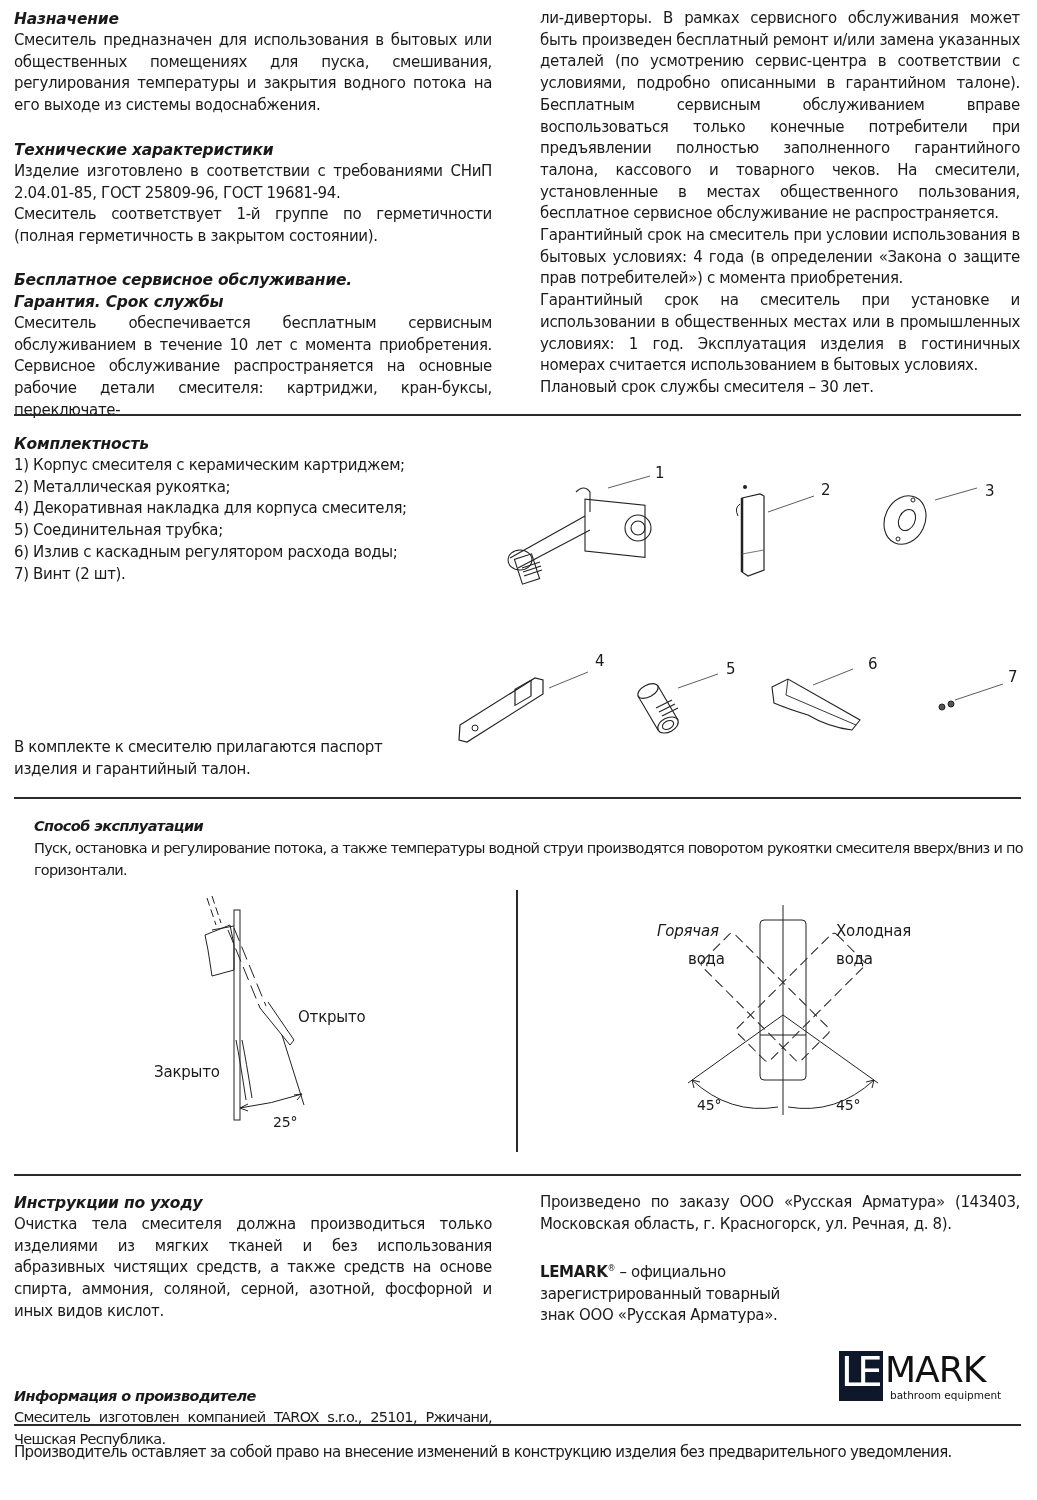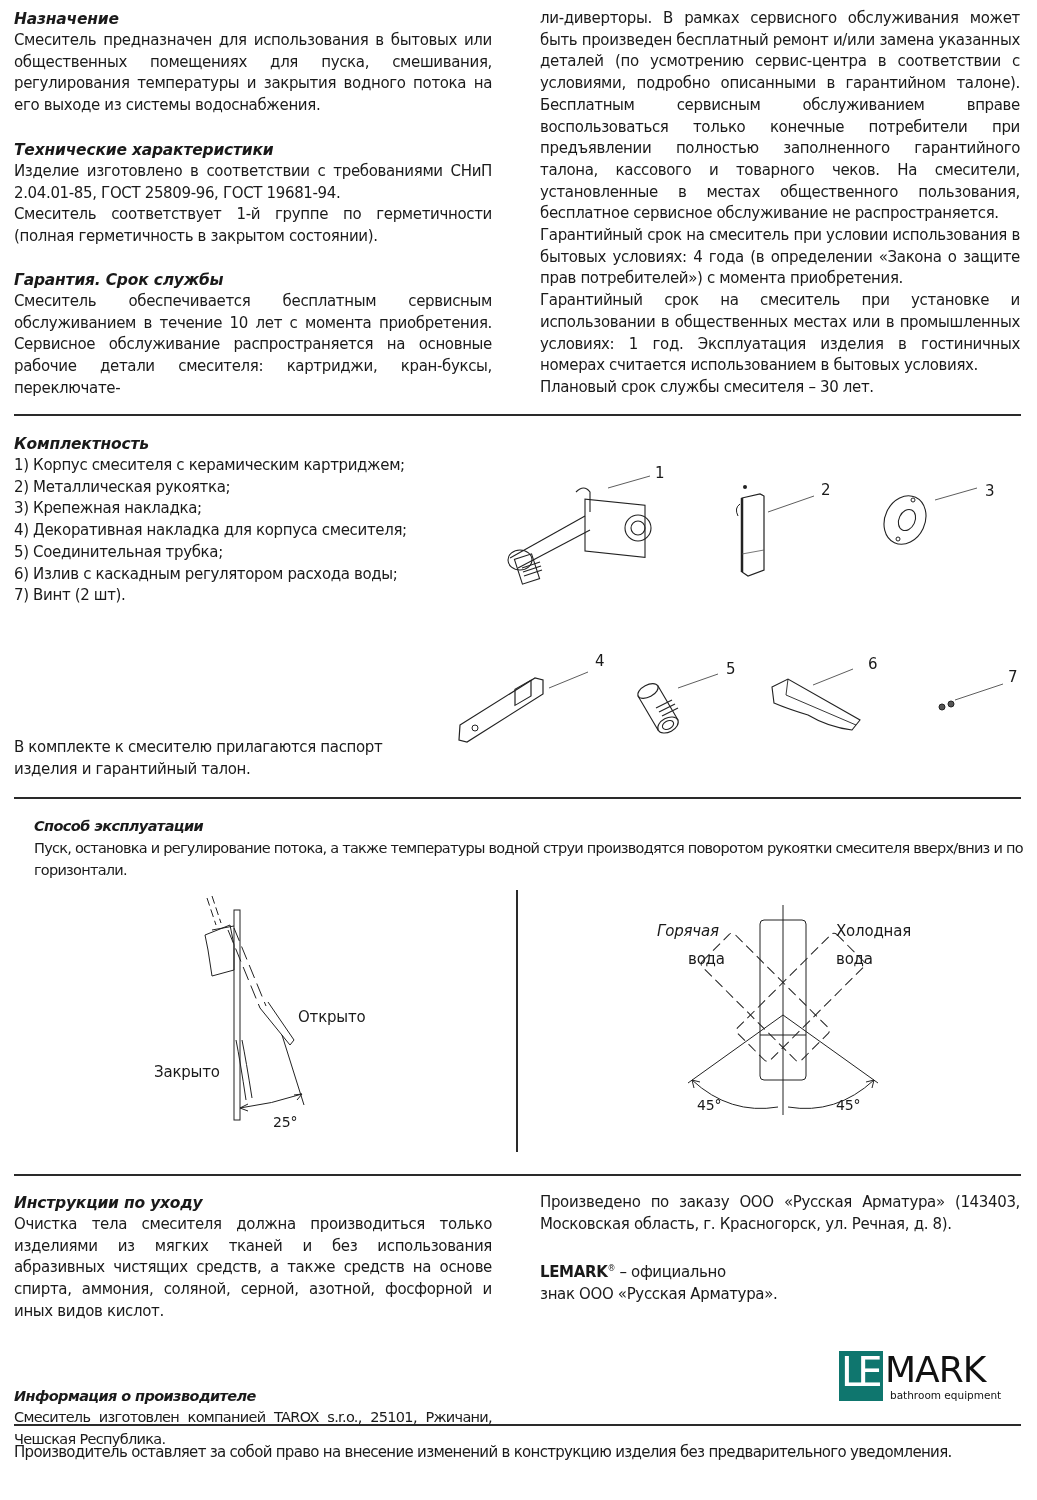--- a/index.html
+++ b/index.html
@@ -8,59 +8,59 @@
   .abs { position: absolute; }
   .h { font-weight: bold; font-size: 15.5px; line-height: 22px; margin: 0; letter-spacing: -0.2px; font-style: italic; }
   .p { font-size: 15px; line-height: 21.7px; margin: 0; letter-spacing: -0.35px; }
   .just { text-align: justify; text-align-last: left; }
   .rule { position: absolute; left: 14px; width: 1007px; height: 0; border-top: 2px solid #2a2a2a; }
   .vrule { position: absolute; width: 0; border-left: 2px solid #2a2a2a; }
   .lbl { position: absolute; font-size: 15px; letter-spacing: -0.2px; }
   .num { position: absolute; font-size: 15px; }
   svg { position: absolute; overflow: visible; }
   .logo { position: absolute; left: 839px; top: 1351px; width: 182px; height: 50px; }
-  .logo-box { position: absolute; left: 0; top: 0; width: 44px; height: 50px; background: #0f766e; color: #fff;
+  .logo-box { position: absolute; left: 0; top: 0; width: 44px; height: 50px; background: #0f172a; color: #fff;
               font-family: "DejaVu Sans", sans-serif; font-size: 40px; line-height: 42px; letter-spacing: -6px; padding-left: 2px; box-sizing: border-box; }
   .logo-mark { position: absolute; left: 46px; top: -2px; font-size: 36px; line-height: 42px; letter-spacing: -1px; color: #111; }
   .logo-sub { position: absolute; left: 51px; top: 38px; font-size: 10.5px; color: #111; letter-spacing: 0px; }
   .bold { font-weight: bold; }
 </style>
 </head>
 <body>
 
 <div class="abs" style="left:14px; top:8px; width:478px;">
   <h2 class="h">Назначение</h2>
   <p class="p just">Смеситель предназначен для использования в бытовых или общественных помещениях для пуска, смешивания, регулирования температуры и закрытия водного потока на его выходе из системы водоснабжения.</p>
 </div>
 
 <div class="abs" style="left:14px; top:139px; width:478px;">
   <h2 class="h">Технические характеристики</h2>
   <p class="p just">Изделие изготовлено в соответствии с требованиями СНиП 2.04.01-85, ГОСТ 25809-96, ГОСТ 19681-94.</p>
   <p class="p just">Смеситель соответствует 1-й группе по герметичности (полная герметичность в закрытом состоянии).</p>
 </div>
 
 <div class="abs" style="left:14px; top:269px; width:478px;">
+  <h2 class="h">Бесплатное сервисное обслуживание.</h2>
   <h2 class="h">Гарантия. Срок службы</h2>
   <p class="p just" style="text-align-last: justify;">Смеситель обеспечивается бесплатным сервисным обслуживанием в течение 10 лет с момента приобретения. Сервисное обслуживание распространяется на основные рабочие детали смесителя: картриджи, кран-буксы, переключате-</p>
 </div>
 
 <div class="abs" style="left:540px; top:8px; width:480px;">
   <p class="p just">ли-диверторы. В рамках сервисного обслуживания может быть произведен бесплатный ремонт и/или замена указанных деталей (по усмотрению сервис-центра в соответствии с условиями, подробно описанными в гарантийном талоне). Бесплатным сервисным обслуживанием вправе воспользоваться только конечные потребители при предъявлении полностью заполненного гарантийного талона, кассового и товарного чеков. На смесители, установленные в местах общественного пользования, бесплатное сервисное обслуживание не распространяется.</p>
   <p class="p just">Гарантийный срок на смеситель при условии использования в бытовых условиях: 4 года (в определении «Закона о защите прав потребителей») с момента приобретения.</p>
   <p class="p just">Гарантийный срок на смеситель при установке и использовании в общественных местах или в промышленных условиях: 1 год. Эксплуатация изделия в гостиничных номерах считается использованием в бытовых условиях.</p>
   <p class="p">Плановый срок службы смесителя – 30 лет.</p>
 </div>
 
 <div class="rule" style="top:414px;"></div>
 
 <div class="abs" style="left:14px; top:433px; width:430px;">
   <h2 class="h">Комплектность</h2>
   <div class="p">1) Корпус смесителя с керамическим картриджем;</div>
   <div class="p">2) Металлическая рукоятка;</div>
-  <div class="p">3) Крепежная накладка;</div>
   <div class="p">4) Декоративная накладка для корпуса смесителя;</div>
   <div class="p">5) Соединительная трубка;</div>
   <div class="p">6) Излив с каскадным регулятором расхода воды;</div>
   <div class="p">7) Винт (2 шт).</div>
 </div>
 
 <div class="abs" style="left:14px; top:737px; width:380px;">
   <p class="p">В комплекте к смесителю прилагаются паспорт изделия и гарантийный талон.</p>
 </div>
 
@@ -200,20 +200,21 @@
   <p class="p just">Очистка тела смесителя должна производиться только изделиями из мягких тканей и без использования абразивных чистящих средств, а также средств на основе спирта, аммония, соляной, серной, азотной, фосфорной и иных видов кислот.</p>
 </div>
 
 <div class="abs" style="left:540px; top:1192px; width:480px;">
   <p class="p just">Произведено по заказу ООО «Русская Арматура» (143403, Московская область, г. Красногорск, ул. Речная, д. 8).</p>
 </div>
 <div class="abs" style="left:540px; top:1258px; width:300px;">
   <div class="p">
     <span class="bold">LEMARK</span><sup style="font-size:8px;">®</sup><span> – официально</span>
   </div>
+  <div class="p">зарегистрированный товарный</div>
   <div class="p">знак ООО «Русская Арматура».</div>
 </div>
 
 <div class="abs" style="left:14px; top:1345px; width:478px;margin-top:40px;">
   <h2 class="h" style="font-size:14.5px; letter-spacing:-0.6px;">Информация о производителе</h2>
   <p class="p just" style="letter-spacing:-0.7px; font-size:14.5px;">Смеситель изготовлен компанией TAROX s.r.o., 25101, Ржичани, Чешская Республика.</p>
 </div>
 
 <div class="logo">
   <div class="logo-box">LE</div>

